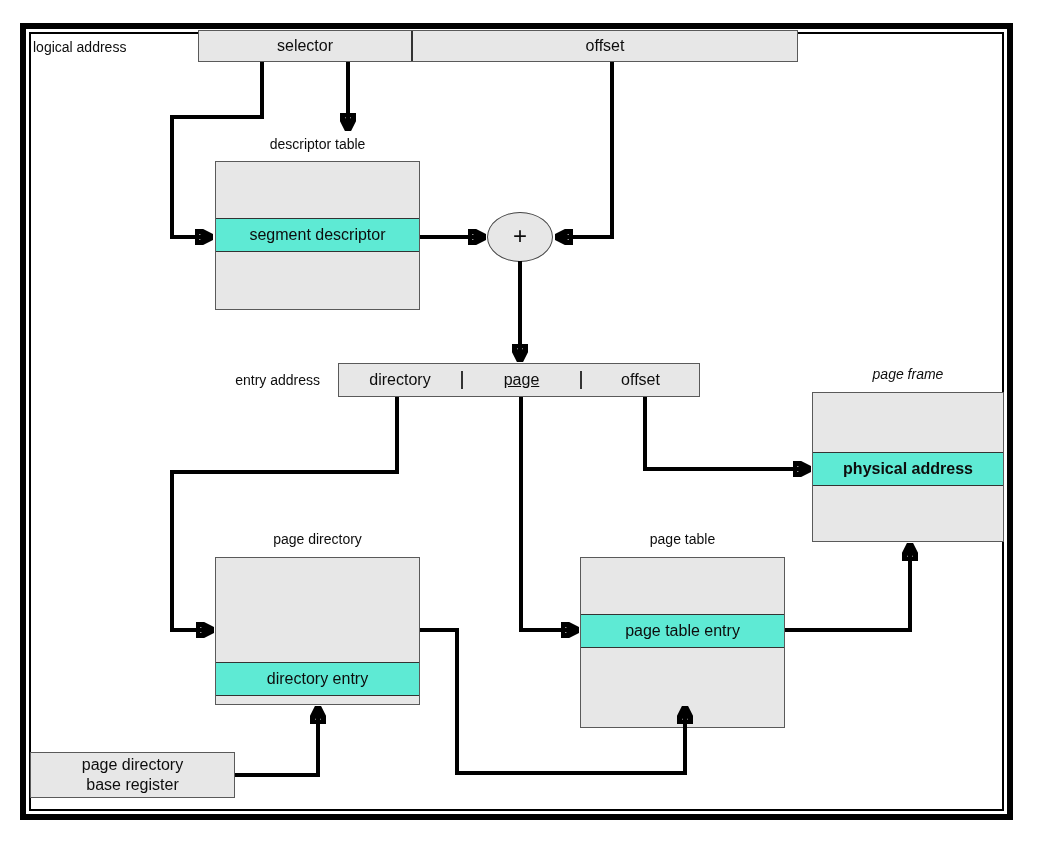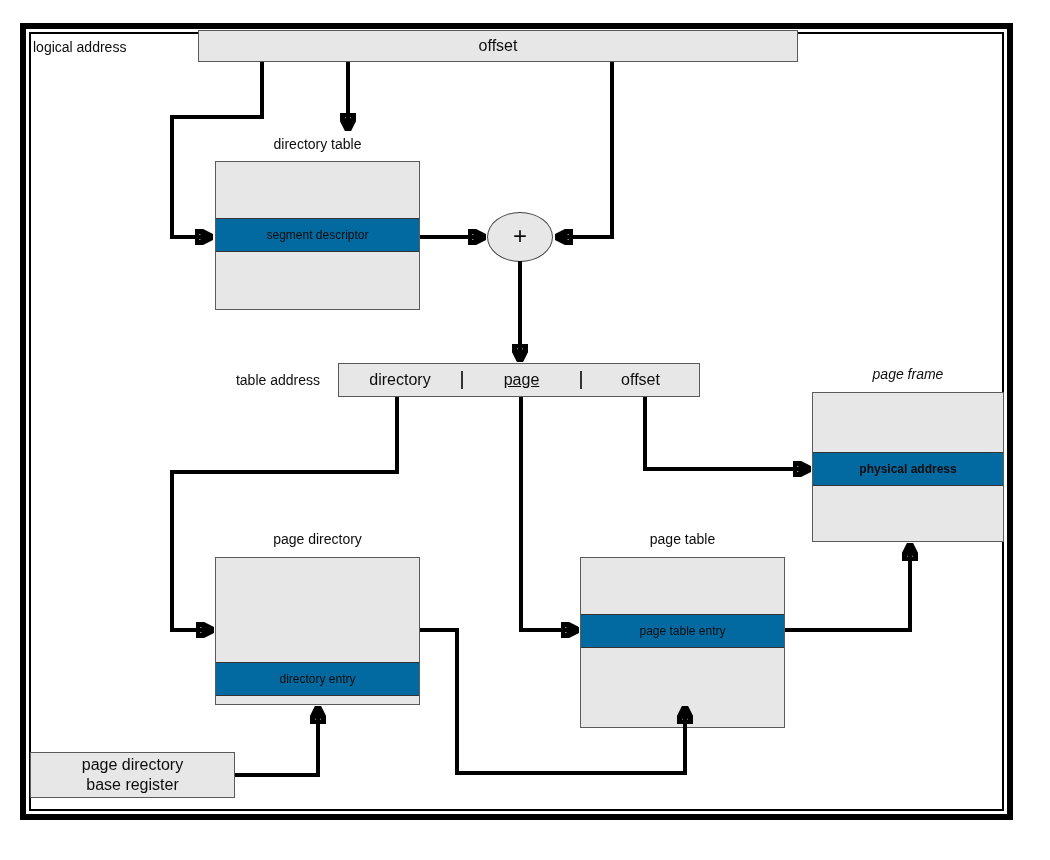--- a/index.html
+++ b/index.html
@@ -37,23 +37,23 @@
     font-size:16px; box-sizing:border-box;
   }
   .cell + .cell { border-left:2px solid var(--sep); }
   .table {
     position:absolute; box-sizing:border-box;
     background:var(--box_fill); border:1.5px solid var(--box_border);
     display:flex; flex-direction:column;
   }
   .table .spacer-top { height:56px; flex:none; }
   .table .entry {
-    flex:none; height:32px; background:#0369a1;
+    flex:none; height:32px; background:#5eead4;
     border-top:1.5px solid var(--sep); border-bottom:1.5px solid var(--sep);
-    display:flex; align-items:center; justify-content:center; font-size:12px;
+    display:flex; align-items:center; justify-content:center; font-size:16px;
   }
   .table .spacer-bottom { flex:1; }
   .plus-circle {
     position:absolute; left:487px; top:212px; width:66px; height:50px;
     background:var(--box_fill); border:1.5px solid #444; border-radius:50%;
     box-sizing:border-box; display:flex; align-items:center; justify-content:center;
     font-size:24px; line-height:1; padding-bottom:2px;
   }
   svg.wires { position:absolute; left:0; top:0; z-index:5; pointer-events:none; }
   svg.wires path { stroke:var(--line); stroke-width:4; fill:none; stroke-linejoin:miter; stroke-linecap:butt; }
@@ -63,35 +63,36 @@
 
 <div class="canvas">
 
   <div class="frame-outer">
     <div class="frame-inner"></div>
   </div>
 
   <div class="lbl" style="left:33px; top:36px;">logical address</div>
 
   <div class="box cells" style="left:198px; top:30px; width:600px; height:32px;">
+    <div class="cell" style="width:212px;">selector</div>
     <div class="cell" style="flex:1;">offset</div>
   </div>
 
-  <div class="lbl title" style="left:215px; top:133px; width:205px;">directory table</div>
+  <div class="lbl title" style="left:215px; top:133px; width:205px;">descriptor table</div>
   <div class="table" style="left:215px; top:161px; width:205px; height:149px;">
     <div class="spacer-top"></div>
     <div class="entry">segment descriptor</div>
     <div class="spacer-bottom"></div>
   </div>
 
   <div class="plus-circle">
     <span>+</span>
   </div>
 
-  <div class="lbl" style="left:160px; top:369px; width:160px; text-align:right;">table address</div>
+  <div class="lbl" style="left:160px; top:369px; width:160px; text-align:right;">entry address</div>
 
   <div class="box cells" style="left:338px; top:363px; width:362px; height:34px;align-items:center;">
     <div class="cell" style="width:122px;">directory</div>
     <div class="cell" style="width:119px;text-decoration:underline;">page</div>
     <div class="cell" style="flex:1;">offset</div>
   </div>
 
   <div class="lbl title" style="left:812px; top:363px; width:192px;font-style:italic;">page frame</div>
   <div class="table" style="left:812px; top:392px; width:192px; height:150px;font-weight:bold;">
     <div class="spacer-top" style="height:59px;"></div>

